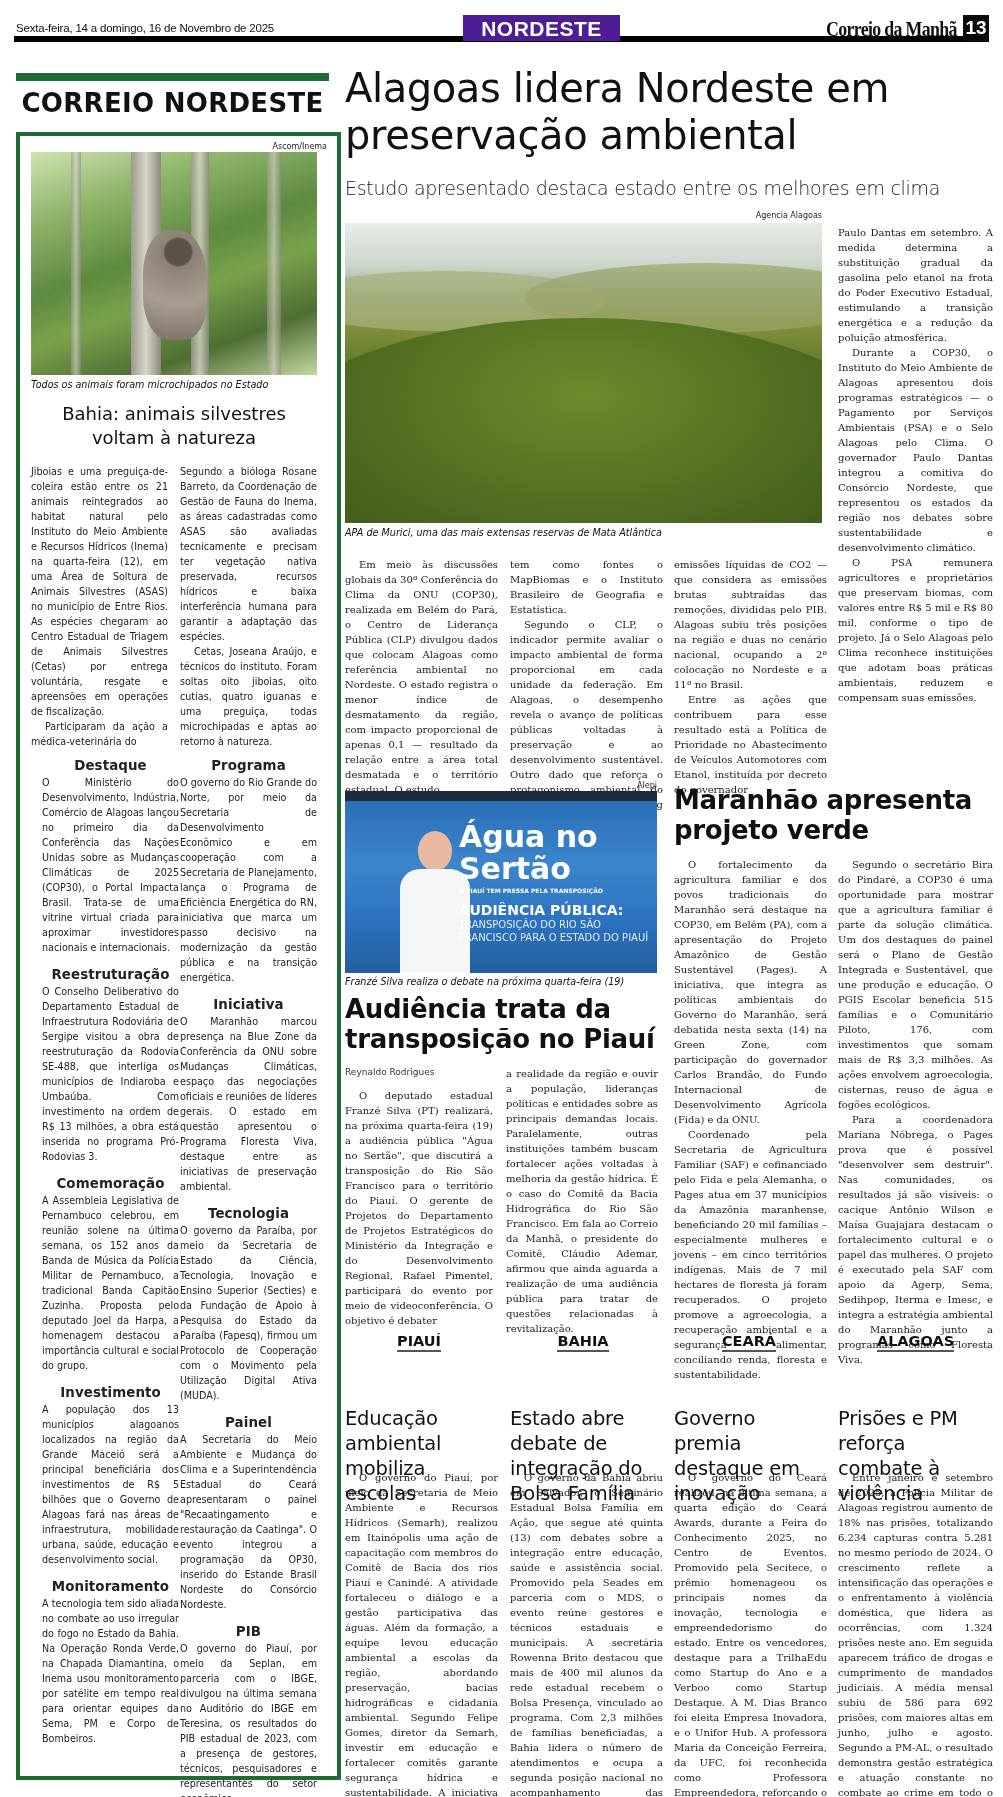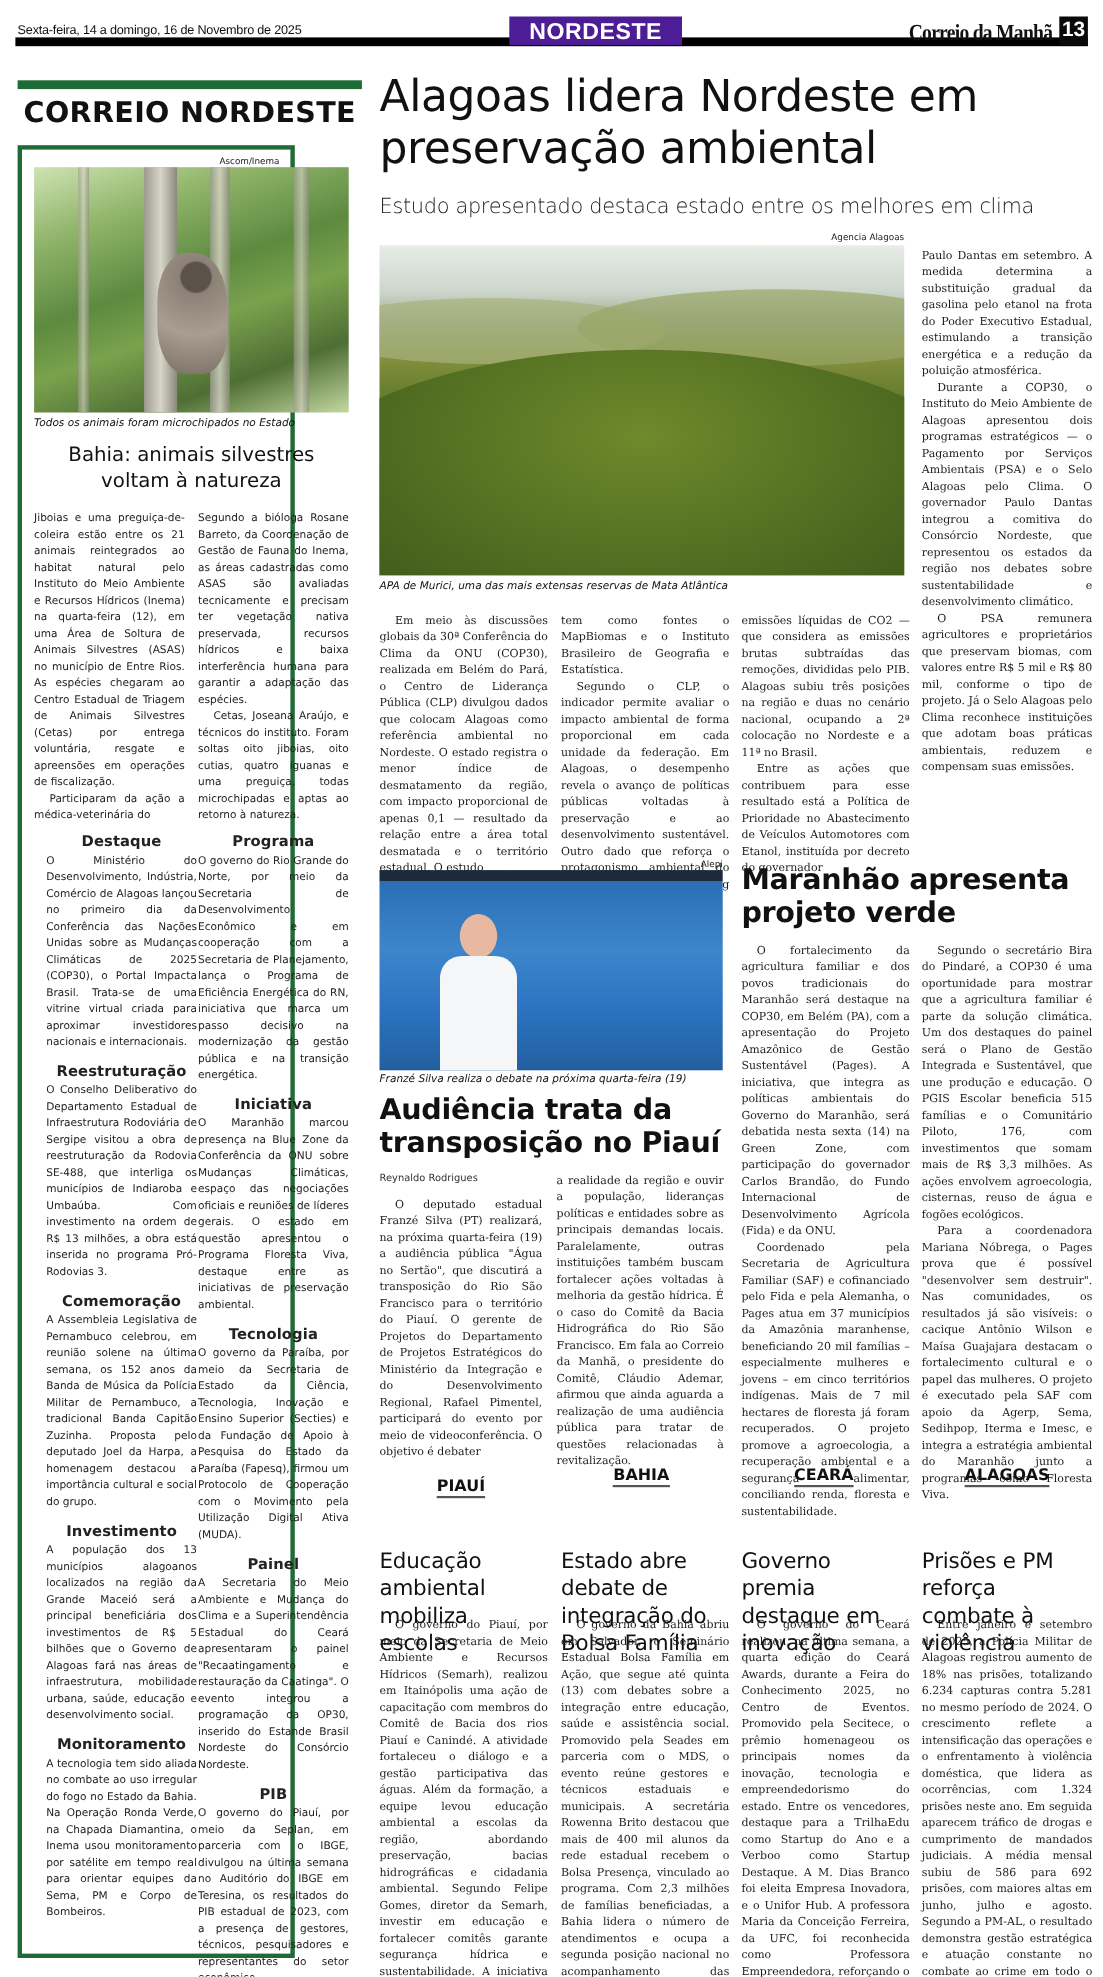--- a/index.html
+++ b/index.html
@@ -1,29 +1,29 @@
 <!DOCTYPE html>
 <html><head>
 <meta charset="utf-8">
 <style>
   * { box-sizing: border-box; margin: 0; padding: 0; }
   html, body { width: 1003px; height: 1797px; background: #ffffff; overflow: hidden; }
   body { position: relative; font-family: "DejaVu Sans", sans-serif; color: #111; }
 
   
-  .topbar { position: absolute; left: 14px; top: 12px; width: 975px; height: 30px; border-bottom: 8px solid #000000; }
+  .topbar { position: absolute; left: 14px; top: 12px; width: 975px; height: 30px; border-bottom: 6px solid #000000; }
   .topbar .date { position: absolute; left: 2px; top: 10px; font-family: "Liberation Sans", sans-serif; font-size: 11.5px; letter-spacing: -0.2px; color: #111; }
   .topbar .section { position: absolute; left: 449px; top: 3px; height: 26px; width: 157px; background: #4c1d95; color: #fff; font-family: "Liberation Sans", sans-serif; font-weight: bold; font-size: 21px; text-align: center; line-height: 27px; letter-spacing: 0.5px; }
   .topbar .brand { position: absolute; right: 32px; top: 5px; font-family: "Liberation Serif", serif; font-weight: bold; font-size: 21px; letter-spacing: -0.8px; transform: scaleX(0.85); transform-origin: right center; }
   .topbar .pagenum { position: absolute; right: 0; top: 3px; width: 26px; height: 26px; background: #0a0a0a; color: #fff; font-family: "Liberation Sans", sans-serif; font-weight: bold; font-size: 19px; text-align: center; line-height: 26px; }
 
   
   .side-rule { position: absolute; left: 16px; top: 73px; width: 313px; height: 8px; background: #1f6b35; }
   .side-title { position: absolute; left: 16px; top: 88px; width: 313px; text-align: center; font-family: "DejaVu Sans", sans-serif; font-weight: bold; font-size: 26px; letter-spacing: 0.3px; }
-  .side-box { position: absolute; left: 16px; top: 132px; width: 252px; height: 1648px; border: 4px solid #1f6b35; }
+  .side-box { position: absolute; left: 16px; top: 132px; width: 325px; height: 1648px; border: 4px solid #1f6b35; }
   .credit { font-family: "DejaVu Sans", sans-serif; font-size: 8px; color: #222; text-align: right; }
   .side-credit { position: absolute; right: 10px; top: 6px; }
   .photo { position: absolute; overflow: hidden; }
   .side-photo { left: 11px; top: 16px; width: 286px; height: 223px; background: linear-gradient(160deg, #cfe3b2 0%, #8fb46a 22%, #5d8a3f 45%, #7aa24d 60%, #4e6e34 80%, #c3d8a1 100%); }
   .side-photo .trunk { position: absolute; background: linear-gradient(90deg, #9b9a8e, #d9d6c8, #8a897c); }
   .side-photo .sloth { position: absolute; left: 112px; top: 78px; width: 64px; height: 110px; border-radius: 40% 45% 35% 40%; background: radial-gradient(circle at 55% 20%, #5b524a 0 14%, #8b8176 16%, #a79d90 55%, #7a7066 100%); }
   .side-caption { position: absolute; left: 11px; top: 243px; width: 286px; font-style: italic; font-size: 9.6px; color: #111; }
   .side-headline { position: absolute; left: 11px; top: 266px; width: 286px; text-align: center; font-size: 18px; line-height: 24px; }
   .side-text { font-family: "DejaVu Sans", sans-serif; font-size: 9.6px; line-height: 15px; text-align: justify; color: #222; hyphens: auto; }
   .side-col { position: absolute; width: 137px; }
@@ -166,20 +166,26 @@
   <p>Durante a COP30, o Instituto do Meio Ambiente de Alagoas apresentou dois programas estratégicos — o Pagamento por Serviços Ambientais (PSA) e o Selo Alagoas pelo Clima. O governador Paulo Dantas integrou a comitiva do Consórcio Nordeste, que representou os estados da região nos debates sobre sustentabilidade e desenvolvimento climático.</p>
   <p>O PSA remunera agricultores e proprietários que preservam biomas, com valores entre R$ 5 mil e R$ 80 mil, conforme o tipo de projeto. Já o Selo Alagoas pelo Clima reconhece instituições que adotam boas práticas ambientais, reduzem e compensam suas emissões.</p>
 </div>
 
 <div class="credit alepi-credit">Alepi</div>
 <div class="photo aud-photo">
   <div class="person">
     <div style="position:absolute;left:18px;top:0;width:34px;height:40px;border-radius:50%;background:#e8b9a0;"></div>
     <div style="position:absolute;left:0;top:38px;width:70px;height:104px;border-radius:20px 20px 0 0;background:#f4f6f8;"></div>
   </div>
+  <div class="banner">
+    <div style="font-size:30px;line-height:32px;">Água no Sertão</div>
+    <div style="font-size:6px;margin-top:2px;">O PIAUÍ TEM PRESSA PELA TRANSPOSIÇÃO</div>
+    <div style="font-size:14px;margin-top:8px;">AUDIÊNCIA PÚBLICA:</div>
+    <div style="font-size:10px;line-height:13px;font-weight:normal;opacity:.85">TRANSPOSIÇÃO DO RIO SÃO FRANCISCO PARA O ESTADO DO PIAUÍ</div>
+  </div>
 </div>
 <div class="aud-caption">Franzé Silva realiza o debate na próxima quarta-feira (19)</div>
 <h2 class="aud-headline">Audiência trata da transposição no Piauí</h2>
 <div class="byline">Reynaldo Rodrigues</div>
 <div class="col serif" style="left:345px;top:1088px;width:148px;">
   <p>O deputado estadual Franzé Silva (PT) realizará, na próxima quarta-feira (19) a audiência pública "Água no Sertão", que discutirá a transposição do Rio São Francisco para o território do Piauí. O gerente de Projetos do Departamento de Projetos Estratégicos do Ministério da Integração e do Desenvolvimento Regional, Rafael Pimentel, participará do evento por meio de videoconferência. O objetivo é debater</p>
 </div>
 <div class="col serif" style="left:506px;top:1066px;width:152px;">
   <p style="text-indent:0">a realidade da região e ouvir a população, lideranças políticas e entidades sobre as principais demandas locais. Paralelamente, outras instituições também buscam fortalecer ações voltadas à melhoria da gestão hídrica. É o caso do Comitê da Bacia Hidrográfica do Rio São Francisco. Em fala ao Correio da Manhã, o presidente do Comitê, Cláudio Ademar, afirmou que ainda aguarda a realização de uma audiência pública para tratar de questões relacionadas à revitalização.</p>
 </div>
@@ -187,21 +193,21 @@
 <h2 class="mar-headline">Maranhão apresenta projeto verde</h2>
 <div class="col serif" style="left:674px;top:857px;width:153px;">
   <p>O fortalecimento da agricultura familiar e dos povos tradicionais do Maranhão será destaque na COP30, em Belém (PA), com a apresentação do Projeto Amazônico de Gestão Sustentável (Pages). A iniciativa, que integra as políticas ambientais do Governo do Maranhão, será debatida nesta sexta (14) na Green Zone, com participação do governador Carlos Brandão, do Fundo Internacional de Desenvolvimento Agrícola (Fida) e da ONU.</p>
   <p>Coordenado pela Secretaria de Agricultura Familiar (SAF) e cofinanciado pelo Fida e pela Alemanha, o Pages atua em 37 municípios da Amazônia maranhense, beneficiando 20 mil famílias – especialmente mulheres e jovens – em cinco territórios indígenas. Mais de 7 mil hectares de floresta já foram recuperados. O projeto promove a agroecologia, a recuperação ambiental e a segurança alimentar, conciliando renda, floresta e sustentabilidade.</p>
 </div>
 <div class="col serif" style="left:838px;top:857px;width:155px;">
   <p>Segundo o secretário Bira do Pindaré, a COP30 é uma oportunidade para mostrar que a agricultura familiar é parte da solução climática. Um dos destaques do painel será o Plano de Gestão Integrada e Sustentável, que une produção e educação. O PGIS Escolar beneficia 515 famílias e o Comunitário Piloto, 176, com investimentos que somam mais de R$ 3,3 milhões. As ações envolvem agroecologia, cisternas, reuso de água e fogões ecológicos.</p>
   <p>Para a coordenadora Mariana Nóbrega, o Pages prova que é possível "desenvolver sem destruir". Nas comunidades, os resultados já são visíveis: o cacique Antônio Wilson e Maísa Guajajara destacam o fortalecimento cultural e o papel das mulheres. O projeto é executado pela SAF com apoio da Agerp, Sema, Sedihpop, Iterma e Imesc, e integra a estratégia ambiental do Maranhão junto a programas como Floresta Viva.</p>
 </div>
 
-<div class="kicker" style="left:345px;top:1333px;width:148px;margin-top:10px;"><span>PIAUÍ</span></div>
+<div class="kicker" style="left:345px;top:1333px;width:148px;"><span>PIAUÍ</span></div>
 <div class="kicker" style="left:508px;top:1333px;width:150px;"><span>BAHIA</span></div>
 <div class="kicker" style="left:674px;top:1333px;width:150px;"><span>CEARÁ</span></div>
 <div class="kicker" style="left:838px;top:1333px;width:155px;"><span>ALAGOAS</span></div>
 
 <div class="state-headline" style="left:345px;top:1362px;width:150px;">Educação ambiental mobiliza escolas</div>
 <div class="state-headline" style="left:510px;top:1362px;width:150px;">Estado abre debate de integração do Bolsa Família</div>
 <div class="state-headline" style="left:674px;top:1362px;width:150px;">Governo premia destaque em inovação</div>
 <div class="state-headline" style="left:838px;top:1362px;width:150px;">Prisões e PM reforça combate à violência</div>
 
 <div class="col serif" style="left:345px;top:1470px;width:153px;">

